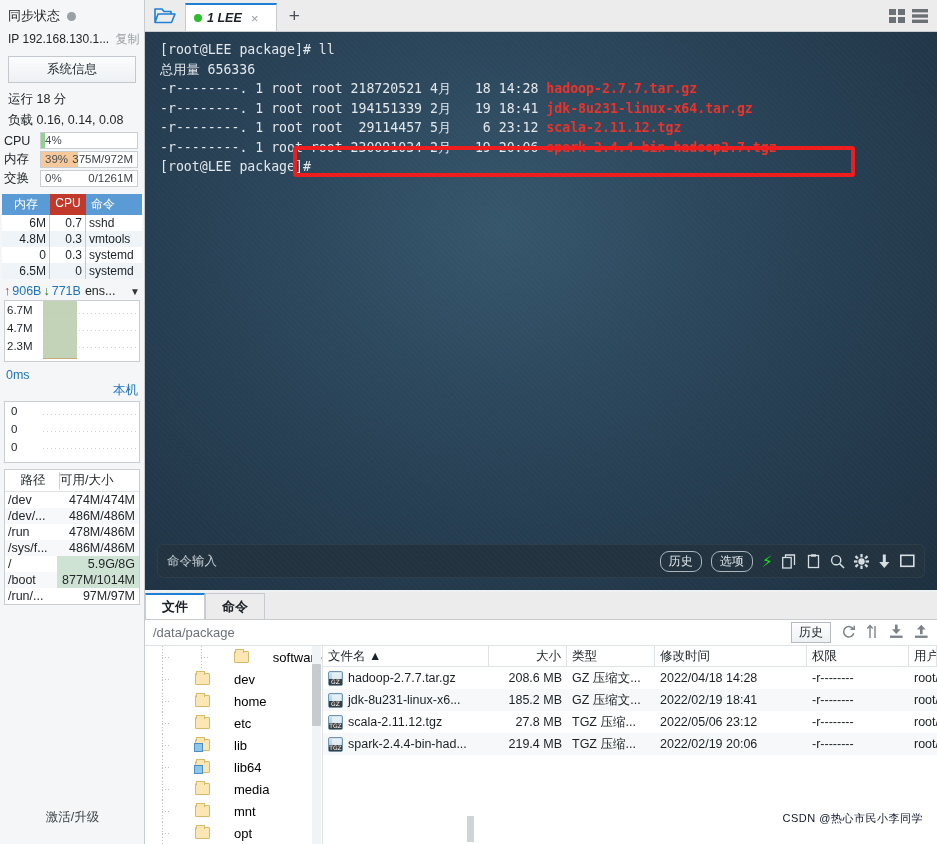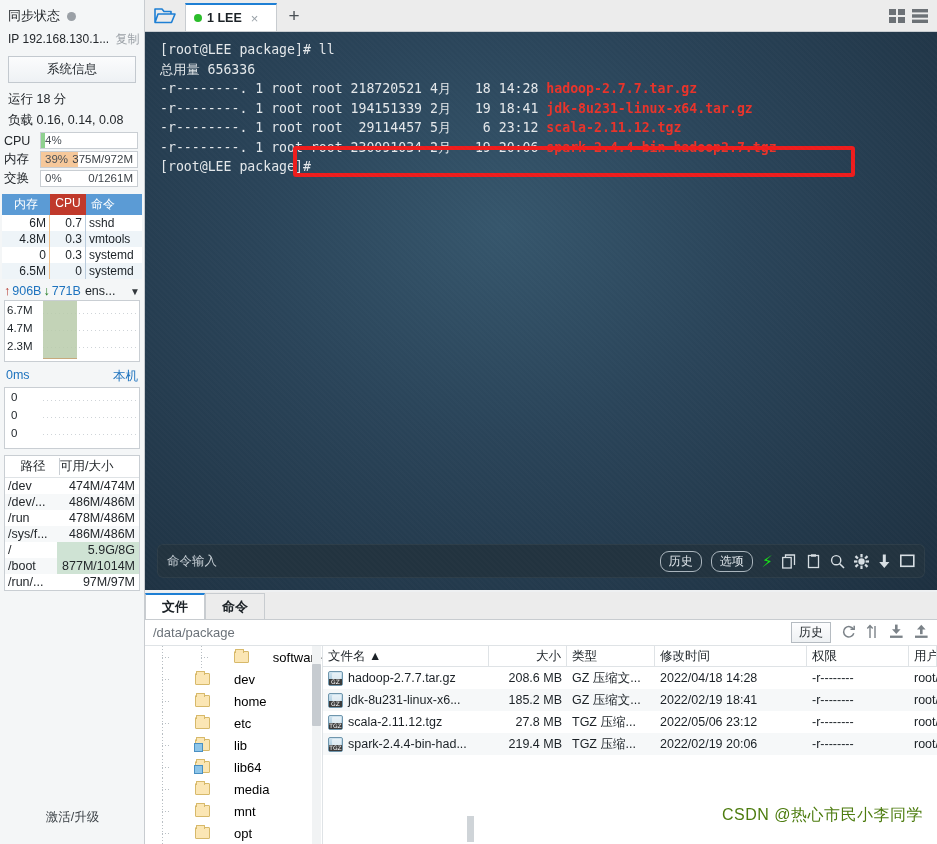--- a/index.html
+++ b/index.html
@@ -64,21 +64,21 @@
   .graph {
     margin: 0 4px; border:1px solid #c9ced3; background:#fff; position:relative;
     height: 62px; overflow:hidden;
   }
   .graph .yl { position:absolute; left:2px; font-size:11.5px; color:#1b2126; }
   .graph .bar { position:absolute; background:#b9cbaa; opacity:.85; }
   .graph .dotted-row{ position:absolute; left:38px; right:2px; height:1px;
      background-image: repeating-linear-gradient(to right,#cfd4d8 0 1px,transparent 1px 4px); }
   .graph .baseline{position:absolute;left:38px;bottom:2px;height:1px;background:#c7a97c;width:34px;}
 
-  .lat-head { display:flex; padding:6px 6px 2px 6px; font-size:12.5px; }
+  .lat-head { display:flex; padding:6px 6px 2px 6px; font-size:12.5px;flex-direction:column; }
   .lat-head .l { color:#1e73be; }
   .lat-head .r { margin-left:auto; color:#1e73be; }
 
   
   .disk { margin:6px 4px 0 4px; border:1px solid #c9ced3; background:#fff; }
   .disk-head { display:flex; font-size:12.5px; padding:2px 2px; border-bottom:1px solid #dfe3e6;}
   .disk-head .p { width:52px; text-align:center; }
   .disk-head .s { flex:1; text-align:left; border-left:1px solid #c9ced3;}
   .disk-row { display:flex; font-size:12.5px; }
   .disk-row:nth-child(even){ background:#f6f8f9; }
@@ -86,21 +86,21 @@
   .disk-row .s { flex:1; padding:1px 4px; text-align:right; white-space:nowrap;}
   .hl-green { background:#cfe3d4; }
 
   .sb-bottom { position:absolute; bottom:18px; left:0; width:145px; text-align:center;
      font-size:12.5px; color:#3b4146; }
 
   
   #tabbar {
     position:absolute; left:145px; top:0; width:792px; height:32px;
     background:#ececec; border-bottom:1px solid #c8ccd0;
-    display:flex; align-items:flex-end;
+    display:flex; align-items:flex-end;font-style:italic;
   }
   .folder-btn { width:40px; height:32px; display:flex; align-items:center; justify-content:center; cursor:pointer;}
   .tab {
     height:28px; min-width:92px; display:flex; align-items:center; gap:5px;
     padding:0 8px; background:#fff; border:1px solid #c8ccd0; border-bottom:none;
     border-top:2px solid #1e7fd4; font-size:12.5px; font-weight:bold; color:#1b2126;
     cursor:pointer;
   }
   .tab .gdot { width:8px;height:8px;border-radius:50%;background:#2bbd2b; }
   .tab .x { margin-left:4px; color:#98a0a7; font-weight:normal; font-size:13px;}
@@ -203,21 +203,21 @@
   .ficon { width:15px;height:15px; flex:none; position:relative;
      background:linear-gradient(#cfe3ef,#9dc2d8); border:1px solid #6f96ad; border-radius:2px;
      display:flex; align-items:flex-end; justify-content:center; }
   .ficon .tag { font-size:6px; line-height:6px; color:#fff; background:#3b3b3b;
      width:100%; text-align:center; font-family:"DejaVu Sans",sans-serif;}
   .ficon .arch { position:absolute; top:1px; left:3px; width:9px; height:6px;
      background:#fff; opacity:.55; border-radius:1px;}
   .lst-scroll { position:absolute; left:322px; bottom:2px; width:7px; height:26px; background:#cfd4d8;}
 
   .watermark {
-    position:absolute; right:14px; bottom:18px; font-size:16px; color:#4d7c0f;
+    position:absolute; right:14px; bottom:18px; font-size:11px; color:#0f172a;
     letter-spacing:.5px; pointer-events:none;
   }
 </style>
 </head>
 <body>
 
 <div id="app">
 
   <div id="sidebar">
     <div class="sb-title">

